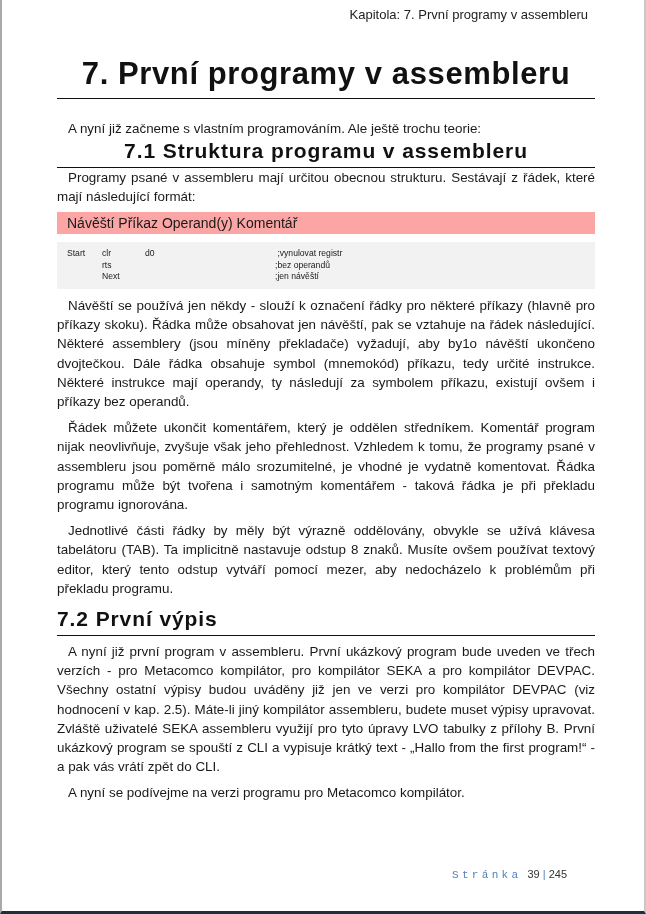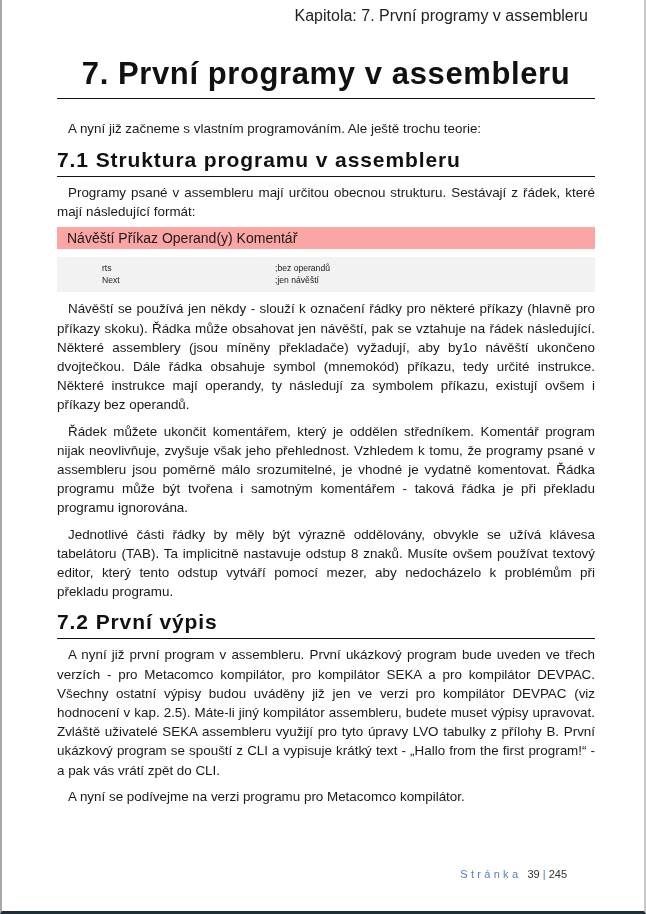--- a/index.html
+++ b/index.html
@@ -14,21 +14,21 @@
     position: absolute; left: 0; top: 0;
     width: 646px; height: 914px;
     box-sizing: border-box;
     border-left: 2px solid #a9a9a9;
     border-right: 2px solid #c8c8c8;
     border-bottom: 3px solid #1f2f3a;
     background: #fff;
   }
   .running-header {
     position: absolute; right: 56px; top: 7px;
-    font-size: 16px; color: #222;
+    font-size: 13px; color: #222;
   }
   .content {
     position: absolute; left: 55px; top: 56px; width: 538px;
   }
   h1.chapter-title {
     margin: 0; text-align: center;
     font-size: 31px; font-weight: bold; letter-spacing: 0.6px;
     color: #111;
     padding-bottom: 6px;
     border-bottom: 1.5px solid #111;
@@ -60,44 +60,50 @@
   }
   .code-row { display: flex; }
   .c-label { width: 35px; }
   .c-op { width: 43px; }
   .c-arg { width: 130px; }
   .c-comment { }
   .footer {
     position: absolute; right: 77px; top: 868px;
     font-size: 11px; color: #333;
   }
-  .footer .word { color: #4f81bd; letter-spacing: 3.3px; margin-right: 3px; }
+  .footer .word { color: #4f81bd; letter-spacing: 3.3px; margin-right: 3px; font-family: Liberation Mono, monospace; }
   .footer .sep { color: #4f81bd; }
 </style>
 </head>
 <body>
 
 <div class="page">
   <div class="running-header">Kapitola: 7. První programy v assembleru</div>
 
   <div class="content">
     <h1 class="chapter-title">7. První programy v assembleru</h1>
 
     <p class="intro">A nyní již začneme s vlastním programováním. Ale ještě trochu teorie:</p>
 
-    <h2 class="section" style="margin-top:9px;">7.1 Struktura programu v assembleru</h2>
+    <h2 class="section" style="text-align:center;">7.1 Struktura programu v assembleru</h2>
 
-    <p class="body" style="margin-top:6px;">Programy psané v assembleru mají určitou obecnou strukturu. Sestávají z řádek, které mají následující formát:</p>
+    <p class="body" style="">Programy psané v assembleru mají určitou obecnou strukturu. Sestávají z řádek, které mají následující formát:</p>
 
     <div class="format-box">
       <span>Návěští Příkaz Operand(y) Komentář</span>
     </div>
 
 
     <div class="code-box">
+      <div class="code-row">
+        <span class="c-label">Start</span>
+        <span class="c-op">clr</span>
+        <span class="c-arg">d0</span>
+        <span class="c-comment" style="white-space:pre;"> ;vynulovat registr</span>
+      </div>
       <div class="code-row">
         <span class="c-label"></span>
         <span class="c-op">rts</span>
         <span class="c-arg"></span>
         <span class="c-comment">;bez operandů</span>
       </div>
       <div class="code-row">
         <span class="c-label"></span>
         <span class="c-op">Next</span>
         <span class="c-arg"></span>

